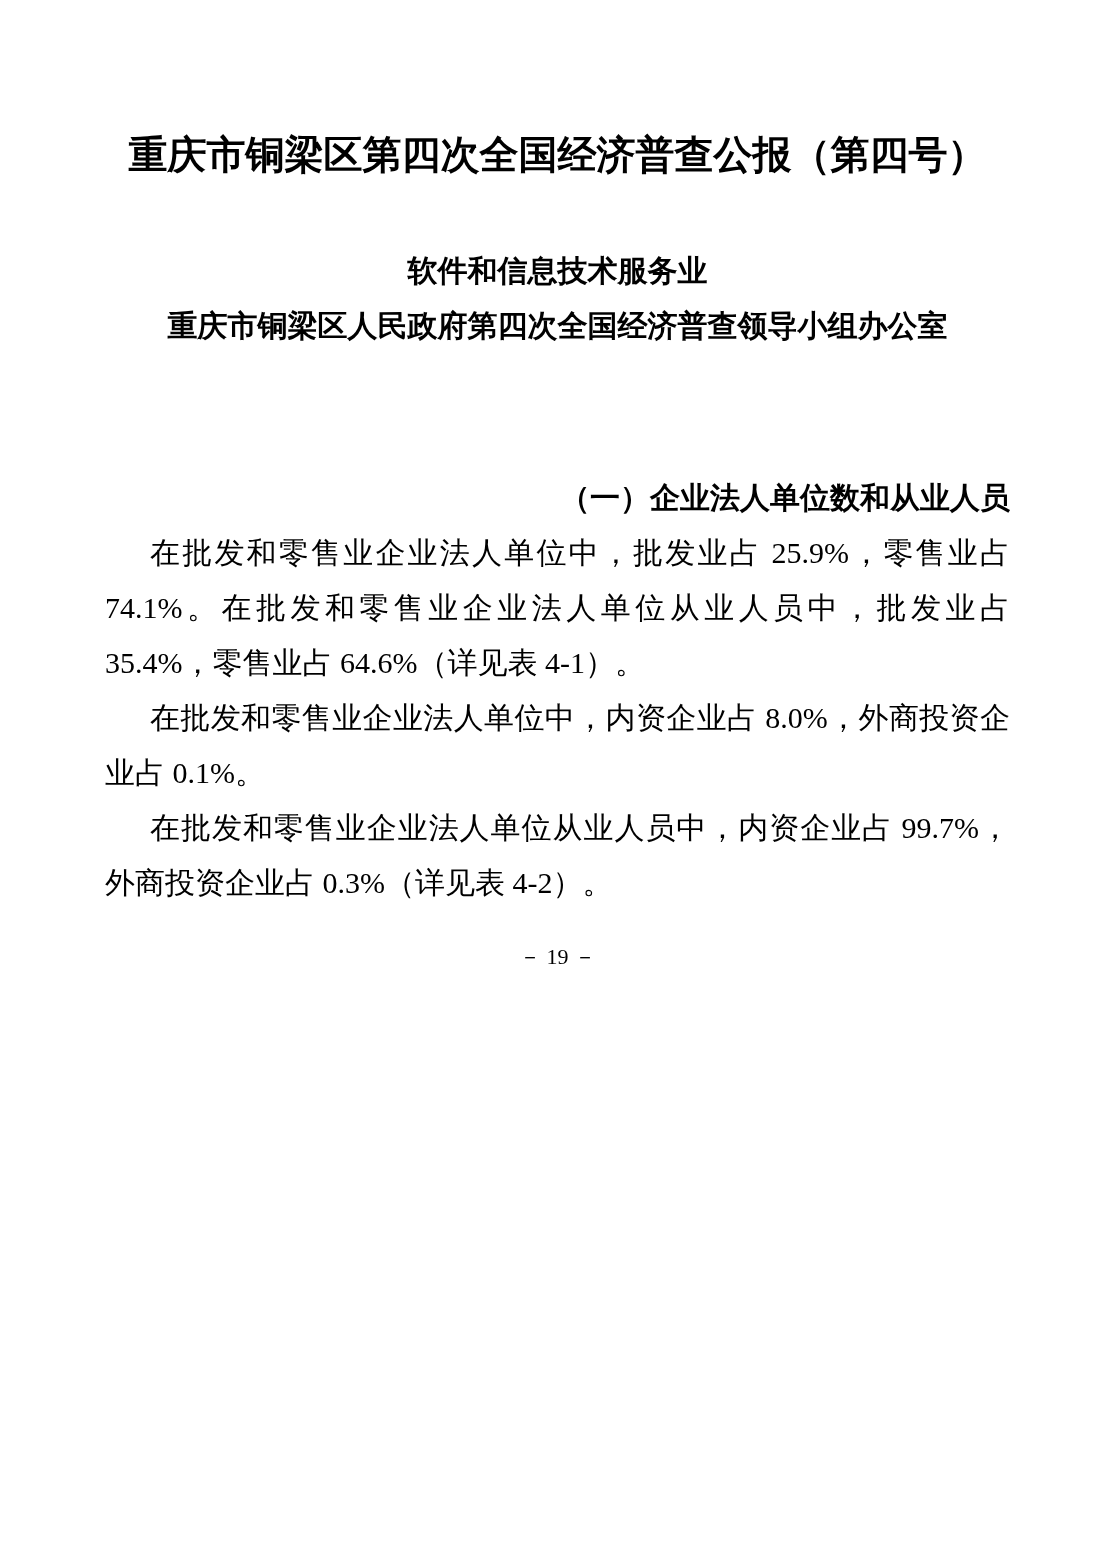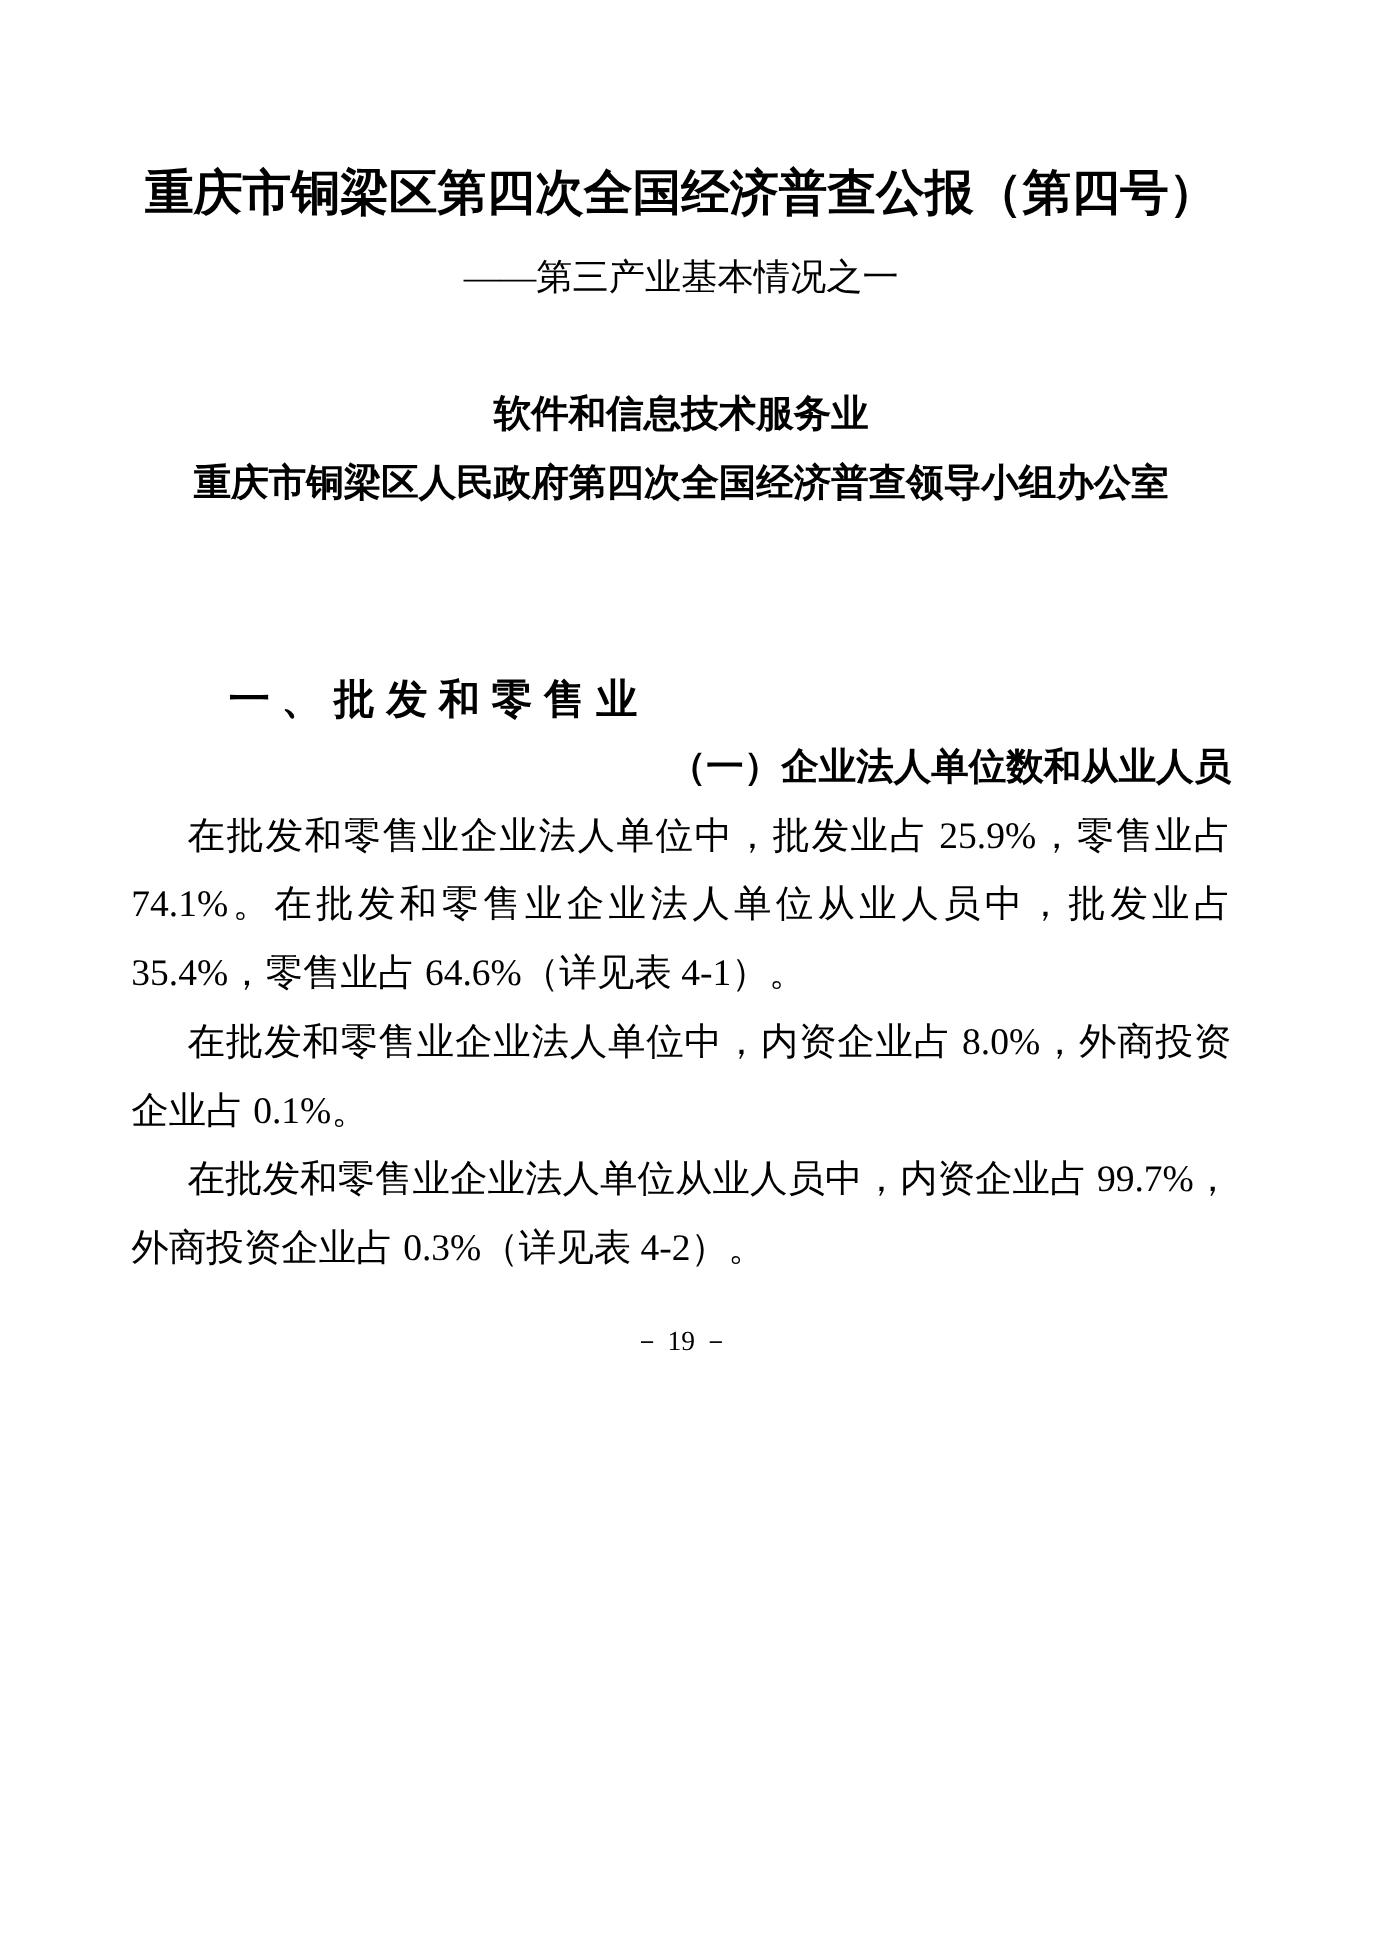--- a/index.html
+++ b/index.html
@@ -8,21 +8,21 @@
     background: #ffffff;
   }
   .page {
     position: relative;
     width: 1102px;
     height: 1559px;
     background: #ffffff;
     color: #000000;
     font-family: "Liberation Serif", serif;
     box-sizing: border-box;
-    padding: 0 117px 0 105px;
+    padding: 0 92px 0 105px;
     overflow: hidden;
   }
   .doc-title {
     margin: 0;
     padding-top: 130px;
     font-size: 39px;
     line-height: 50px;
     font-weight: 700;
     text-align: center;
     white-space: nowrap;
@@ -83,30 +83,28 @@
     font-weight: 400;
   }
 </style>
 </head>
 <body>
 
 <div class="page">
 
   <h1 class="doc-title">重庆市铜梁区第四次全国经济普查公报（第四号）</h1>
 
-  <div class="doc-subtitle">——第三产业基本情况之一</div>
 
   <div class="org-lines">
     <div class="org-line">软件和信息技术服务业</div>
     <div class="org-line">重庆市铜梁区人民政府第四次全国经济普查领导小组办公室</div>
   </div>
 
   <div class="doc-body">
 
-    <h2 class="section-heading">一、批发和零售业</h2>
 
     <h3 class="sub-heading">（一）企业法人单位数和从业人员</h3>
 
 
     <p>在批发和零售业企业法人单位中，批发业占 25.9%，零售业占 74.1%。在批发和零售业企业法人单位从业人员中，批发业占 35.4%，零售业占 64.6%（详见表 4-1）。</p>
 
     <p>在批发和零售业企业法人单位中，内资企业占 8.0%，外商投资企业占 0.1%。</p>
 
     <p>在批发和零售业企业法人单位从业人员中，内资企业占 99.7%，外商投资企业占 0.3%（详见表 4-2）。</p>
   </div>

